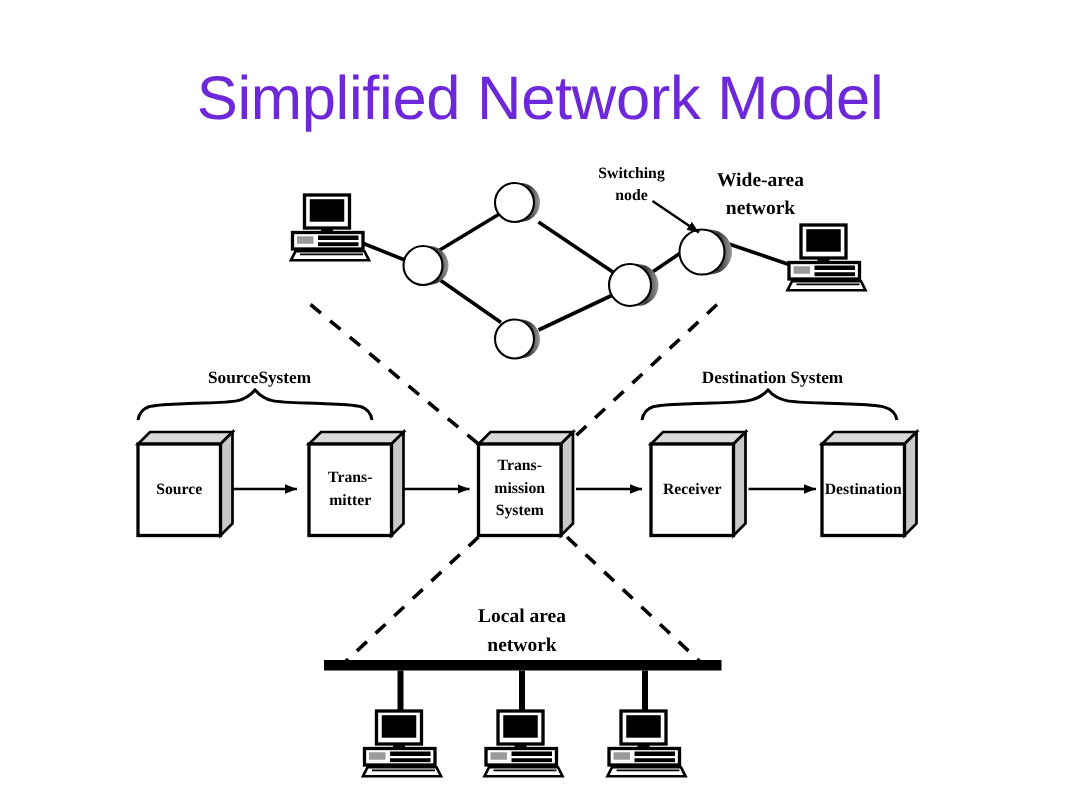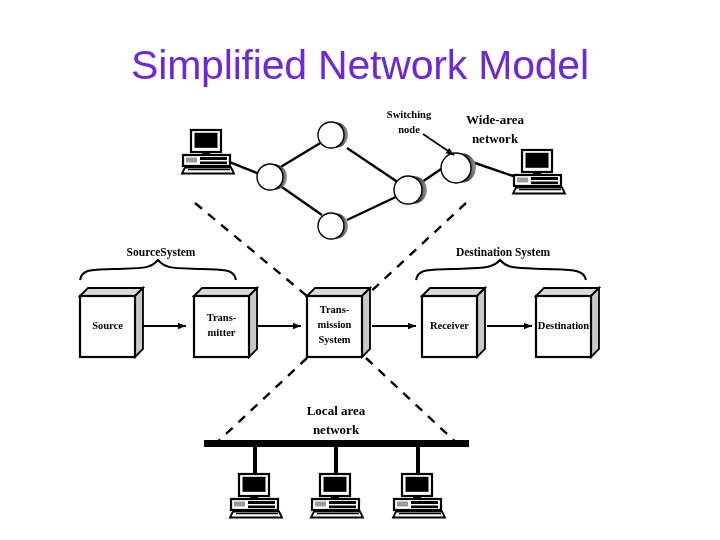--- a/index.html
+++ b/index.html
@@ -29,21 +29,21 @@
     text-align: center;
     font-family: "Liberation Sans", sans-serif;
     font-size: 41px;
     font-weight: 400;
     letter-spacing: -0.2px;
     color: #6d28d9;
     white-space: nowrap;
   }
   #figure {
     position: absolute;
-    left: 4px;
+    left: 16px;
     top: 100px;
     width: 640px;
     height: 440px;
   }
   #figure svg {
     display: block;
   }
   .fig-label {
     font-family: "Liberation Serif", serif;
     font-weight: bold;

